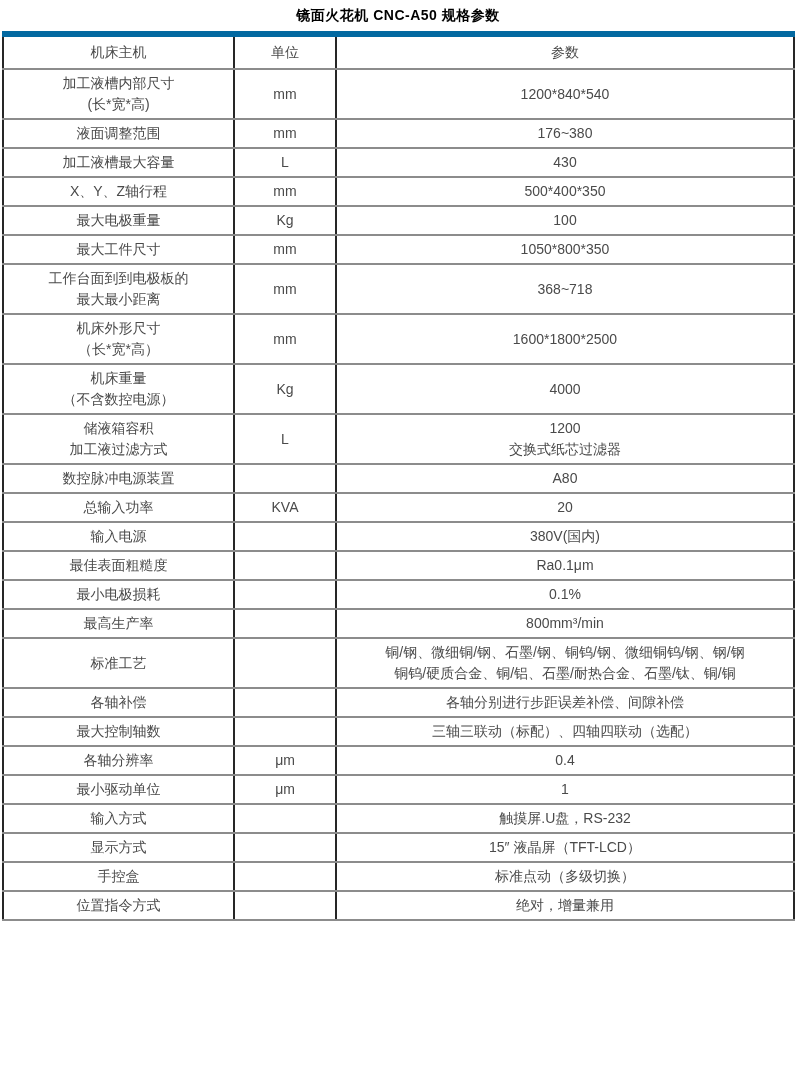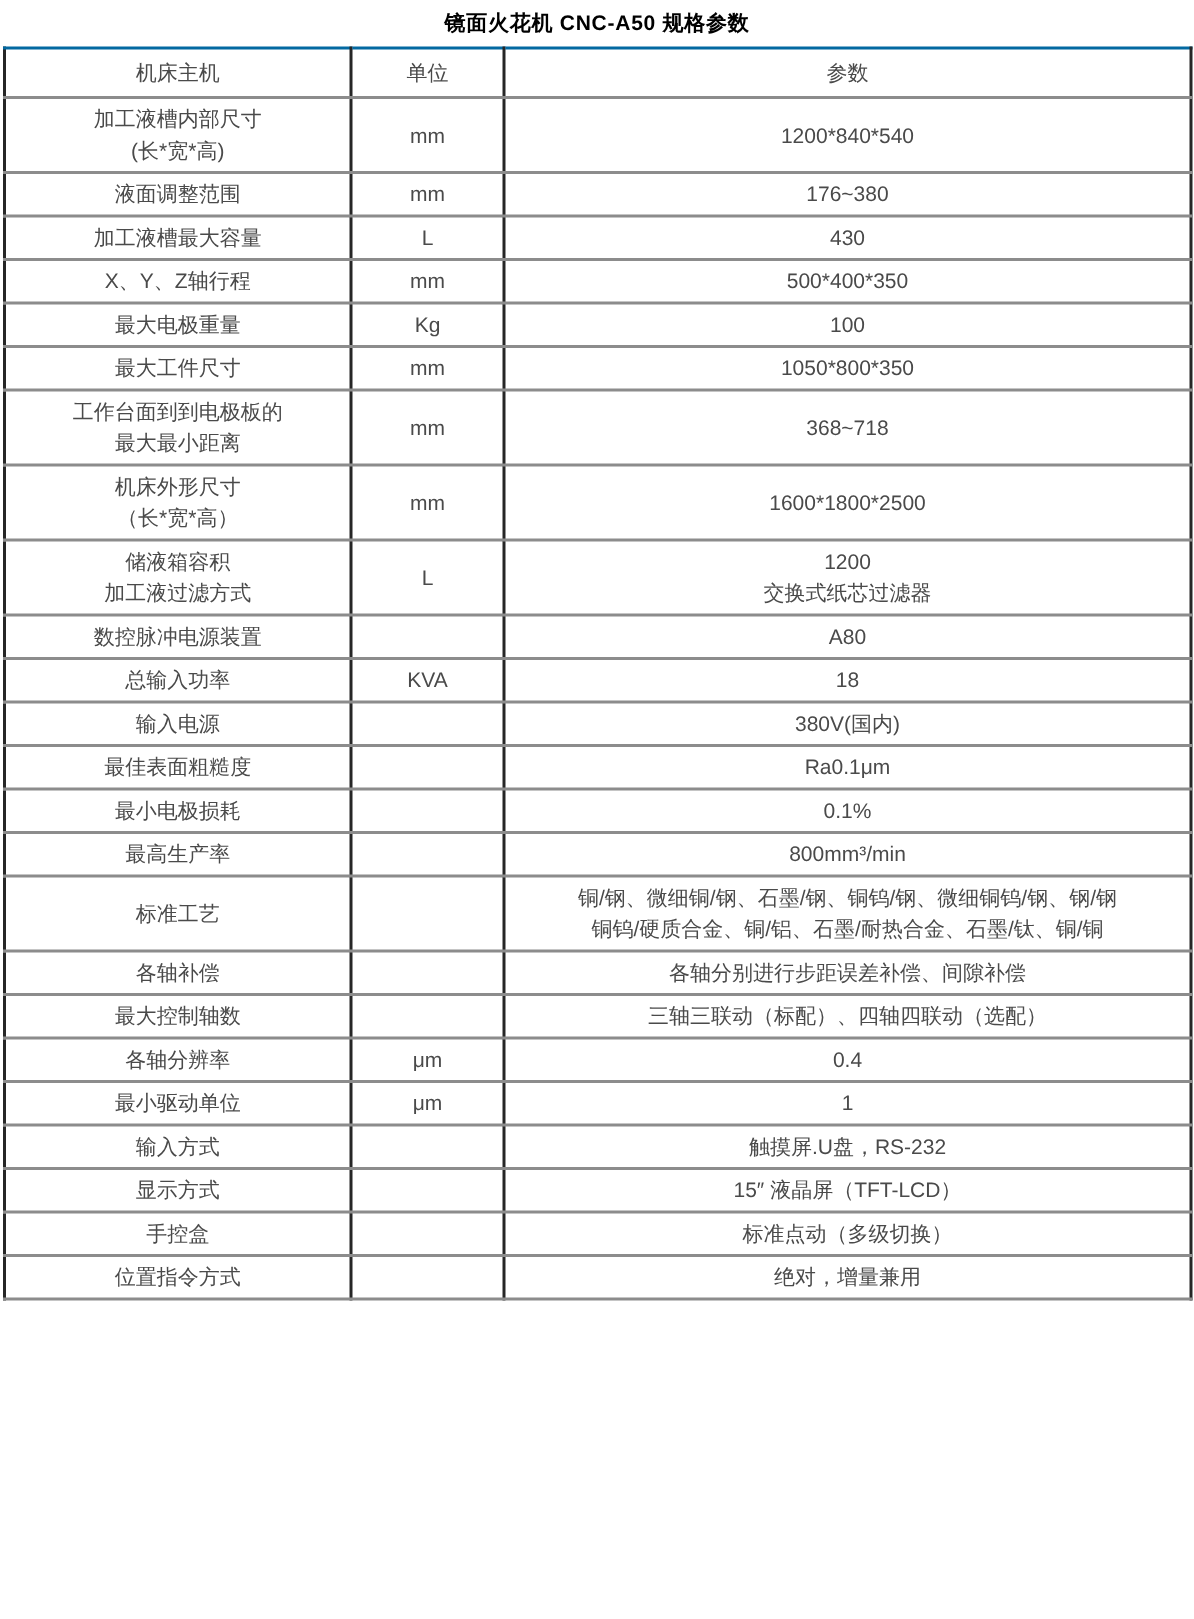--- a/index.html
+++ b/index.html
@@ -31,21 +31,21 @@
     border-color: #8c8c8c #262626; 
     text-align: center;
     vertical-align: middle;
     font-size: 14px;
     line-height: 21px;
     padding: 3px 4px;
     white-space: pre-line;
     color: #4a4a4a;
   }
   table.spec-table thead td {
-    border-top: 2px solid #0369a1;
+    border-top: 6px solid #0369a1;
     padding: 5px 11px;
   }
   col.c-label { width: 231px; }
   col.c-unit  { width: 102px; }
   col.c-value { width: 458px; }
 </style>
 </head>
 <body>
 
 <div class="page">
@@ -102,35 +102,41 @@
           <td>mm</td>
           <td>368~718</td>
         </tr>
         <tr>
           <td>机床外形尺寸
 （长*宽*高）</td>
           <td>mm</td>
           <td>1600*1800*2500</td>
         </tr>
         <tr>
+          <td>机床重量
+（不含数控电源）</td>
+          <td>Kg</td>
+          <td>4000</td>
+        </tr>
+        <tr>
           <td>储液箱容积
 加工液过滤方式</td>
           <td>L</td>
           <td>1200
 交换式纸芯过滤器</td>
         </tr>
         <tr>
           <td>数控脉冲电源装置</td>
           <td></td>
           <td>A80</td>
         </tr>
         <tr>
           <td>总输入功率</td>
           <td>KVA</td>
-          <td>18</td>
+          <td>20</td>
         </tr>
         <tr>
           <td>输入电源</td>
           <td></td>
           <td>380V(国内)</td>
         </tr>
         <tr>
           <td>最佳表面粗糙度</td>
           <td></td>
           <td>Ra0.1μm</td>

